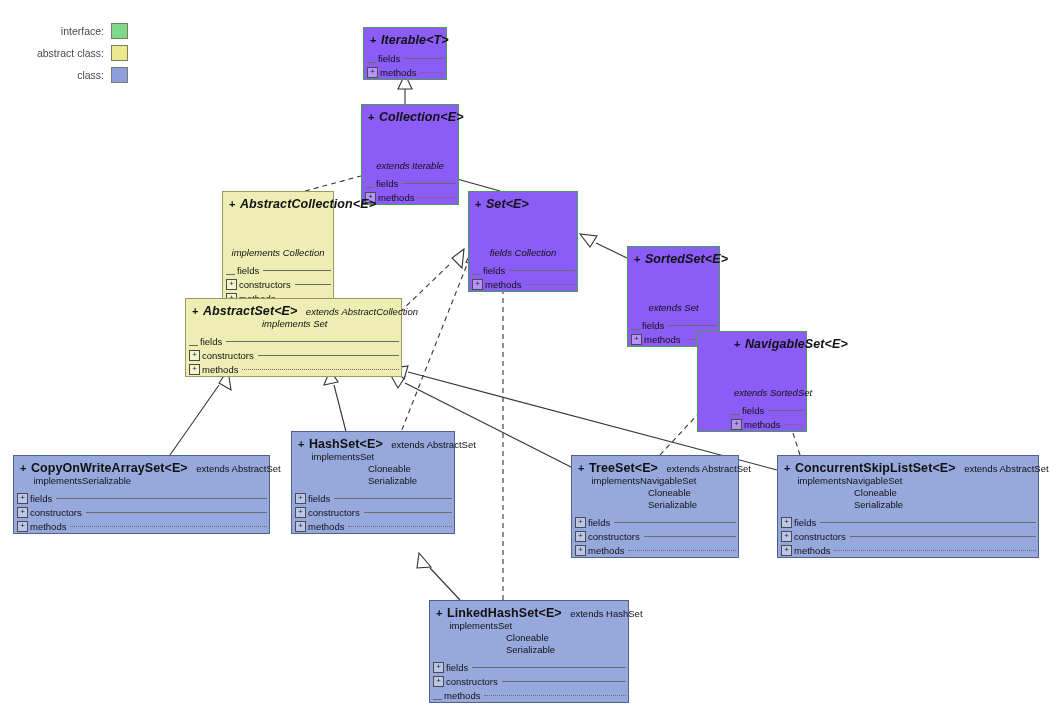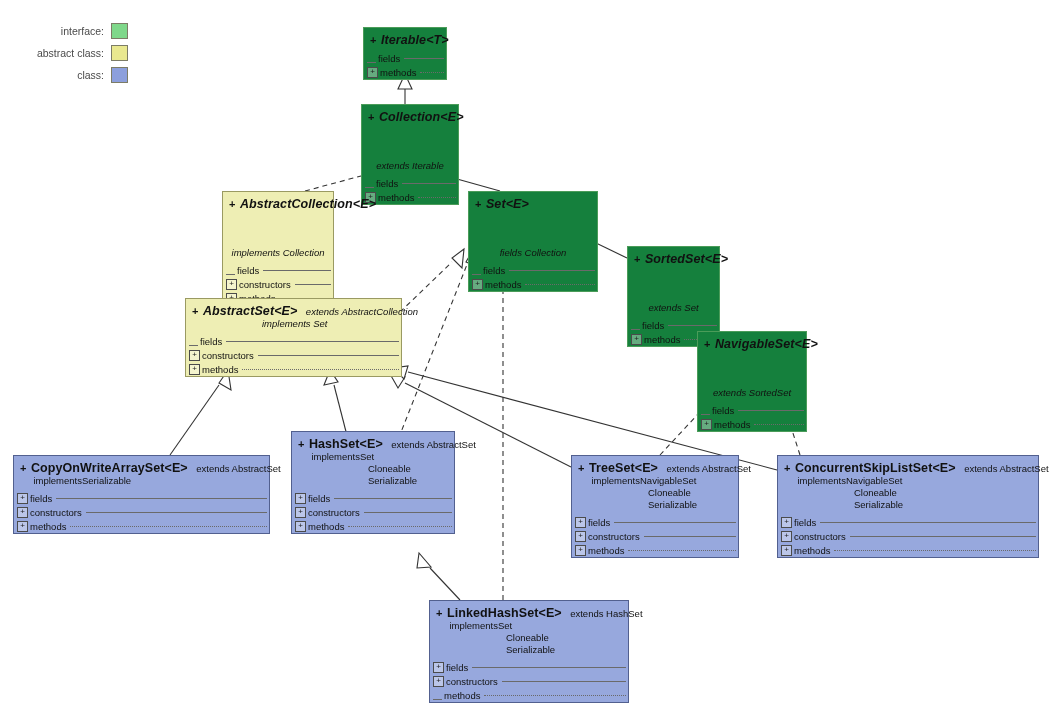--- a/index.html
+++ b/index.html
@@ -15,21 +15,21 @@
   .legend{position:absolute;left:8px;top:22px;}
   .legend-row{display:flex;align-items:center;justify-content:flex-end;height:18px;margin-bottom:4px;}
   .legend-label{font-size:10.5px;color:#4a4a4a;text-align:right;padding-right:7px;width:96px;white-space:nowrap;}
   .legend-sw{width:15px;height:14px;border:1px solid #7c7c66;}
   .sw-interface{background:#7fd88a;}
   .sw-abstract{background:#e9e88f;}
   .sw-class{background:#8c9fdc;}
 
   
   .node{position:absolute;box-sizing:border-box;border:1px solid #6f6f6f;}
-  .node.iface{background:#15803d;border-color:#4b9c59;}
+  .node.iface{background:#8b5cf6;border-color:#4b9c59;}
   .node.abstract{background:#eeeeb4;border-color:#9a9a62;}
   .node.klass{background:#97a8dd;border-color:#52608f;}
 
   .hdr{padding:4px 6px 2px 6px;}
   .title-line{white-space:nowrap;line-height:13px;}
   .vis{font-size:11px;font-weight:bold;}
   .tname{font-size:12.5px;font-weight:bold;font-style:italic;letter-spacing:.1px;}
   .node.klass .tname{font-style:normal;}
   .ext{font-size:9.5px;font-weight:normal;font-style:normal;padding-left:4px;}
   .node.iface .ext,.node.abstract .ext{font-style:italic;}
@@ -192,21 +192,21 @@
         <span class="rule"></span>
       </div>
       <div class="cmp">
         <span class="exp">+</span>
         <span class="cname">methods</span>
         <span class="rule dotted"></span>
       </div>
     </div>
   </div>
 
-  <div class="node iface" id="n-set" style="left: 468px; top: 191px; width: 130px; min-height: 54px;">
+  <div class="node iface" id="n-set" style="left: 468px; top: 191px; width: 110px; min-height: 54px;">
     <div class="hdr">
       <div class="title-line">
         <span class="vis">+</span>
         <span class="tname">Set&lt;E&gt;</span>
       </div>
       <div class="sub sub-center">
         <span class="kw">fields  Collection</span>
       </div>
     </div>
     <div class="compartments">
@@ -240,21 +240,21 @@
         <span class="rule"></span>
       </div>
       <div class="cmp">
         <span class="exp">+</span>
         <span class="cname">methods</span>
         <span class="rule dotted"></span>
       </div>
     </div>
   </div>
 
-  <div class="node iface" id="n-navigableset" style="left: 697px; top: 331px; width: 110px; min-height: 54px;">
+  <div class="node iface" id="n-navigableset" style="left: 697px; top: 331px; width: 110px; min-height: 54px; padding-left: 30px;">
     <div class="hdr">
       <div class="title-line">
         <span class="vis">+</span>
         <span class="tname">NavigableSet&lt;E&gt;</span>
       </div>
       <div class="sub sub-center">
         <span class="kw">extends  SortedSet</span>
       </div>
     </div>
     <div class="compartments">

